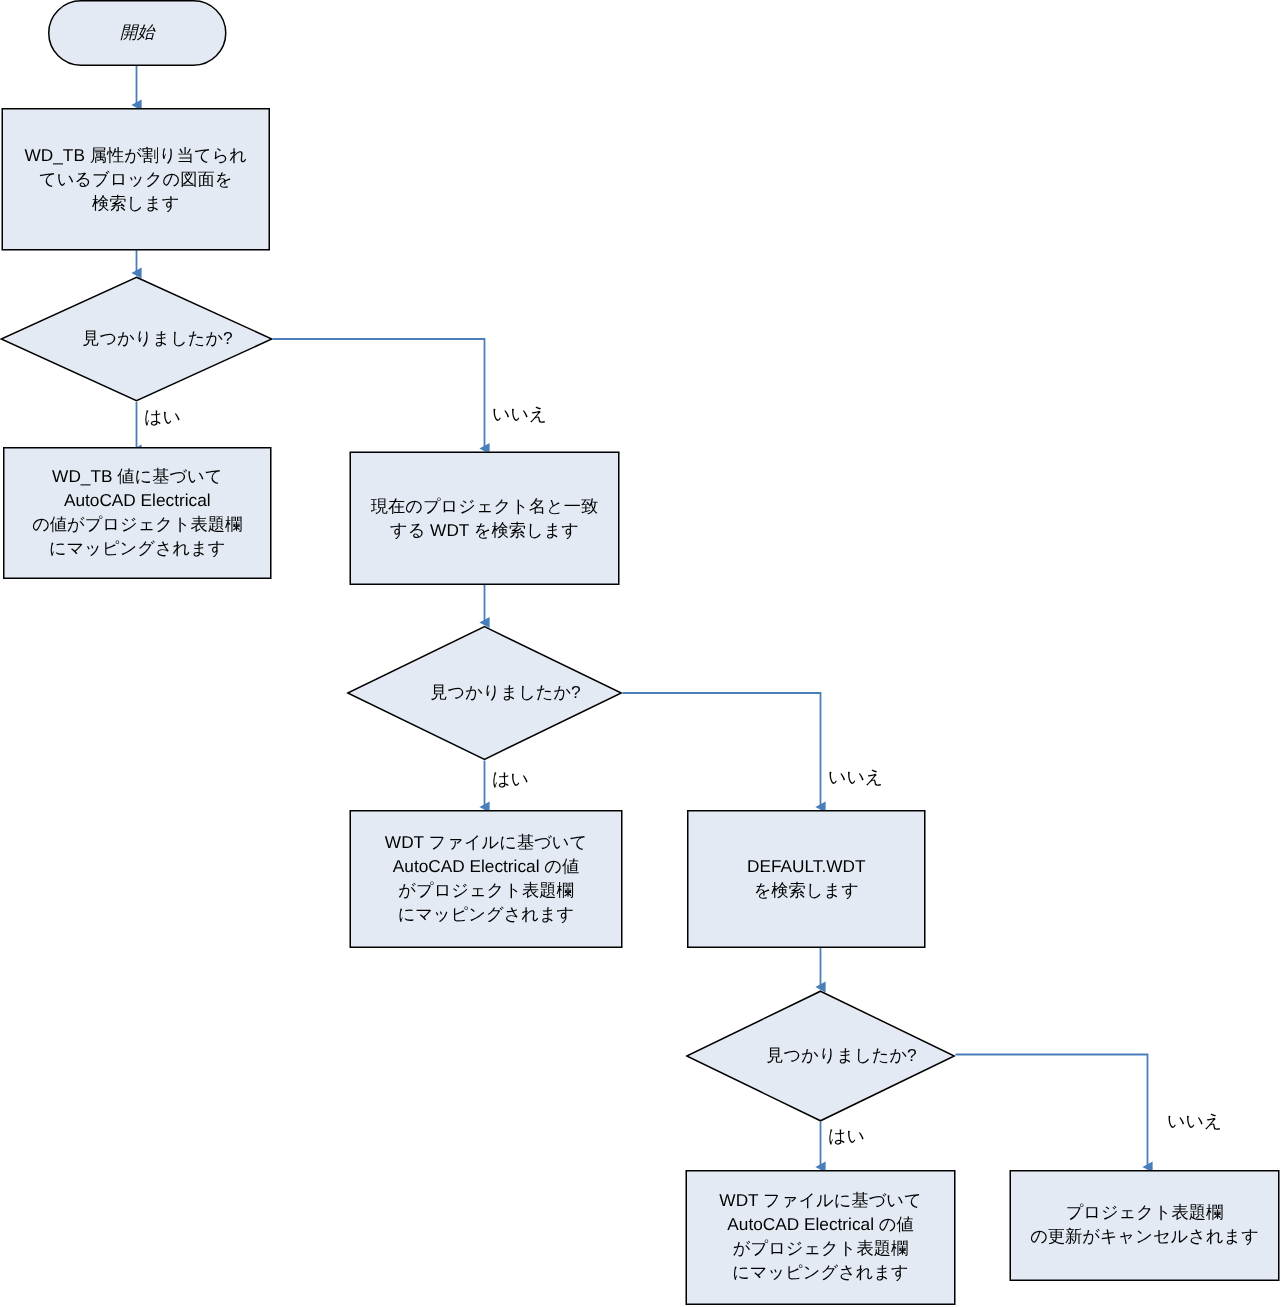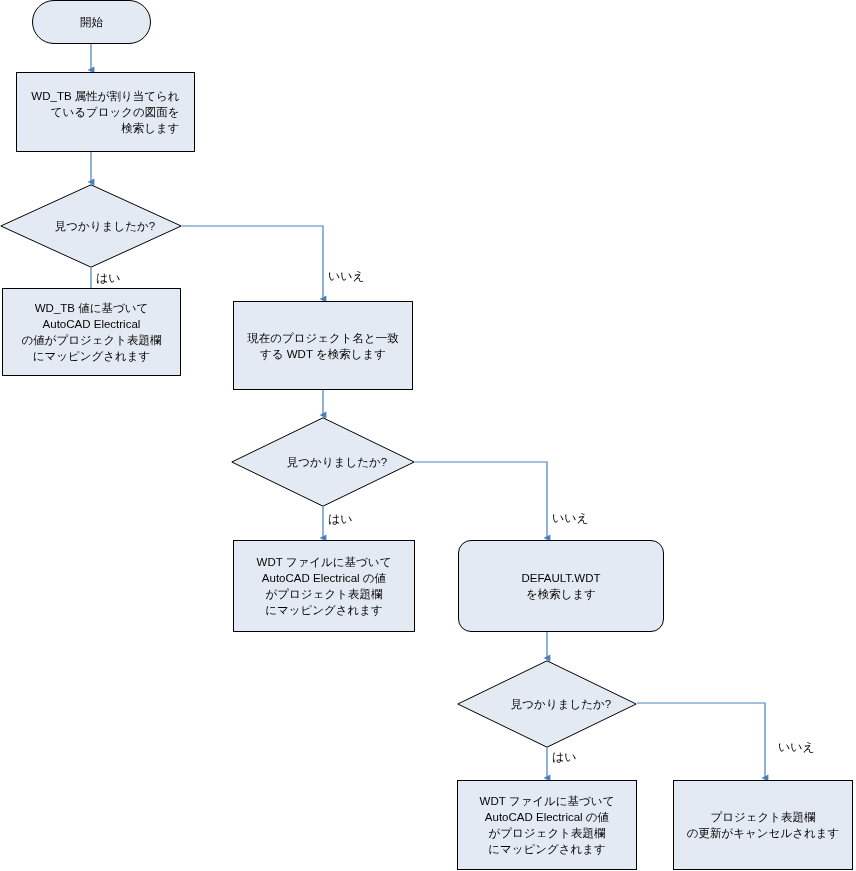--- a/index.html
+++ b/index.html
@@ -86,50 +86,50 @@
         <polyline points="323,390 323,415" fill="none" stroke="#4a7ebb" stroke-width="1.2" marker-end="url(#arrowhead)"></polyline>
         <polyline points="323,507 323,538" fill="none" stroke="#4a7ebb" stroke-width="1.2" marker-end="url(#arrowhead)"></polyline>
         <polyline points="415,462 547,462 547,538" fill="none" stroke="#4a7ebb" stroke-width="1.2" marker-end="url(#arrowhead)"></polyline>
         <polyline points="547,632 547,658" fill="none" stroke="#4a7ebb" stroke-width="1.2" marker-end="url(#arrowhead)"></polyline>
         <polyline points="547,748 547,778" fill="none" stroke="#4a7ebb" stroke-width="1.2" marker-end="url(#arrowhead)"></polyline>
         <polyline points="637,703 765,703 765,778" fill="none" stroke="#4a7ebb" stroke-width="1.2" marker-end="url(#arrowhead)"></polyline>
       </g>
   </svg>
 
   <div id="node-layer">
-      <div class="node node-terminator" style="left: 32px; top: 0px; width: 119px; height: 44px;"><span>開始</span></div>
-      <div class="node node-process" style="left: 16px; top: 72px; width: 179px; height: 80px; text-align: right;"><span>WD_TB 属性が割り当てられ
+      <div class="node node-terminator" style="left: 32px; top: 0px; width: 119px; height: 44px; font-style: italic;"><span>開始</span></div>
+      <div class="node node-process" style="left: 1px; top: 72px; width: 179px; height: 95px;"><span>WD_TB 属性が割り当てられ
 ているブロックの図面を
 検索します</span></div>
       <div class="node node-decision" style="left: 0px; top: 184px; width: 182px; height: 84px;"><svg class="dia-svg" width="182" height="84" viewBox="0 0 182 84">
           <polygon points="91,0.8 181.2,42 91,83.2 0.8,42" fill="#e4eaf4" stroke="#000000" stroke-width="1"></polygon>
         </svg><span class="dia-text">見つかりましたか?</span></div>
-      <div class="node node-process" style="left: 2px; top: 288px; width: 179px; height: 88px;"><span>WD_TB 値に基づいて
+      <div class="node node-process" style="left: 2px; top: 298px; width: 179px; height: 88px;"><span>WD_TB 値に基づいて
 AutoCAD Electrical
 の値がプロジェクト表題欄
 にマッピングされます</span></div>
       <div class="node node-process" style="left: 233px; top: 301px; width: 180px; height: 89px; align-items: center;"><span>現在のプロジェクト名と一致
 する WDT を検索します</span></div>
       <div class="node node-decision" style="left: 231px; top: 417px; width: 184px; height: 90px;"><svg class="dia-svg" width="184" height="90" viewBox="0 0 184 90">
           <polygon points="92,0.8 183.2,45 92,89.2 0.8,45" fill="#e4eaf4" stroke="#000000" stroke-width="1"></polygon>
         </svg><span class="dia-text">見つかりましたか?</span></div>
       <div class="node node-process" style="left: 233px; top: 540px; width: 182px; height: 92px;"><span>WDT ファイルに基づいて
 AutoCAD Electrical の値
 がプロジェクト表題欄
 にマッピングされます</span></div>
-      <div class="node node-process" style="left: 458px; top: 540px; width: 206px; height: 92px; border-radius: 13px;"><span>DEFAULT.WDT
+      <div class="node node-process" style="left: 458px; top: 540px; width: 159px; height: 92px;"><span>DEFAULT.WDT
 を検索します</span></div>
       <div class="node node-decision" style="left: 457px; top: 660px; width: 180px; height: 88px;"><svg class="dia-svg" width="180" height="88" viewBox="0 0 180 88">
           <polygon points="90,0.8 179.2,44 90,87.2 0.8,44" fill="#e4eaf4" stroke="#000000" stroke-width="1"></polygon>
         </svg><span class="dia-text">見つかりましたか?</span></div>
       <div class="node node-process" style="left: 457px; top: 780px; width: 180px; height: 90px;"><span>WDT ファイルに基づいて
 AutoCAD Electrical の値
 がプロジェクト表題欄
 にマッピングされます</span></div>
-      <div class="node node-process" style="left: 673px; top: 780px; width: 180px; height: 90px;"><span>プロジェクト表題欄
+      <div class="node node-process" style="left: 673px; top: 780px; width: 180px; height: 74px;"><span>プロジェクト表題欄
 の更新がキャンセルされます</span></div>
     </div>
   <div id="label-layer">
       <div class="edge-label" style="left: 96px; top: 271px;">はい</div>
       <div class="edge-label" style="left: 328px; top: 269px;">いいえ</div>
       <div class="edge-label" style="left: 328px; top: 512px;">はい</div>
       <div class="edge-label" style="left: 552px; top: 511px;">いいえ</div>
       <div class="edge-label" style="left: 552px; top: 750px;">はい</div>
       <div class="edge-label" style="left: 778px; top: 740px;">いいえ</div>
     </div>

